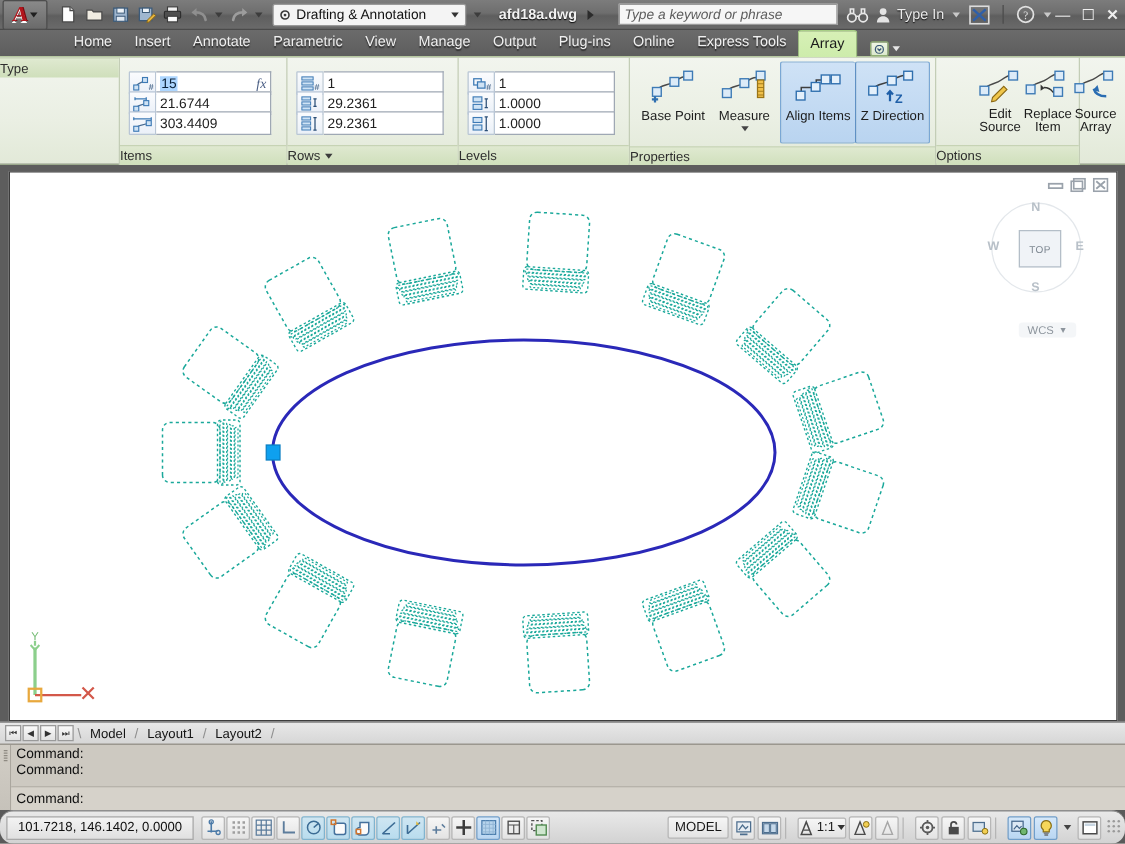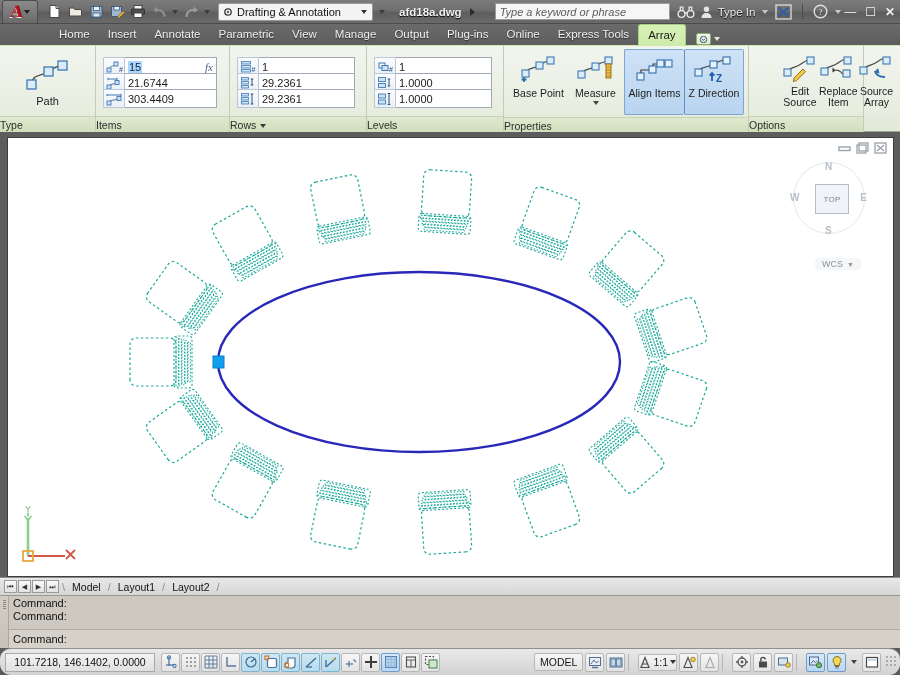--- a/index.html
+++ b/index.html
@@ -318,31 +318,20 @@
             </svg>
         </span>
         <span class="caretdn" style="border-top-color:#e6e6e6;"></span>
       </div>
     </div>
   </div>
 
   <div class="ribbon">
 
     <div class="panel" style="width:96px;">
-      <div class="panel-body" style="justify-content:center;">
-        <div class="bigbtn">
-          <svg width="48" height="34" viewBox="0 0 48 34">
-            <path d="M8 26 C8 16, 18 18, 24 14 C30 10, 32 8, 38 8" fill="none" stroke="#4a4a4a" stroke-width="1.4"></path>
-            <rect x="3" y="22" width="9" height="9" fill="#dcebf8" stroke="#3d7ab5" stroke-width="1.3"></rect>
-            <rect x="20" y="9" width="9" height="9" fill="#dcebf8" stroke="#3d7ab5" stroke-width="1.3"></rect>
-            <rect x="34" y="3" width="9" height="9" fill="#dcebf8" stroke="#3d7ab5" stroke-width="1.3"></rect>
-          </svg>
-          <span class="lbl">Path</span>
-        </div>
-      </div>
       <div class="panel-title">Type</div>
     </div>
 
     <div class="panel" style="width:134px;">
       <div class="panel-body">
         <div class="fieldrows" style="width:100%;">
           <div class="frow">
             <span class="ficon">
               <svg width="17" height="14" viewBox="0 0 17 14">
                   <path d="M3 10 C3 6, 7 7, 10 4" fill="none" stroke="#4a6d92" stroke-width="1"></path>

